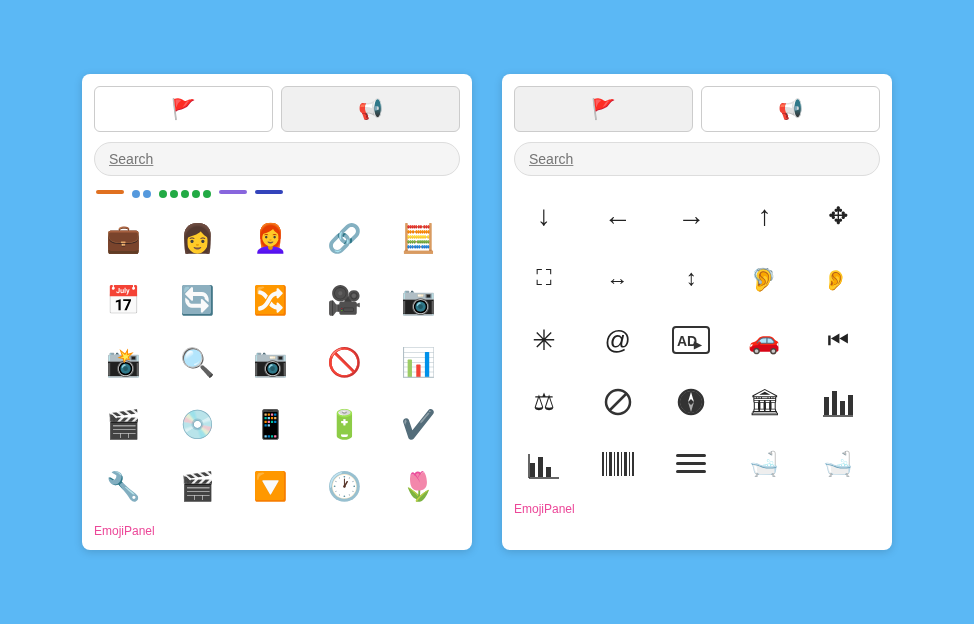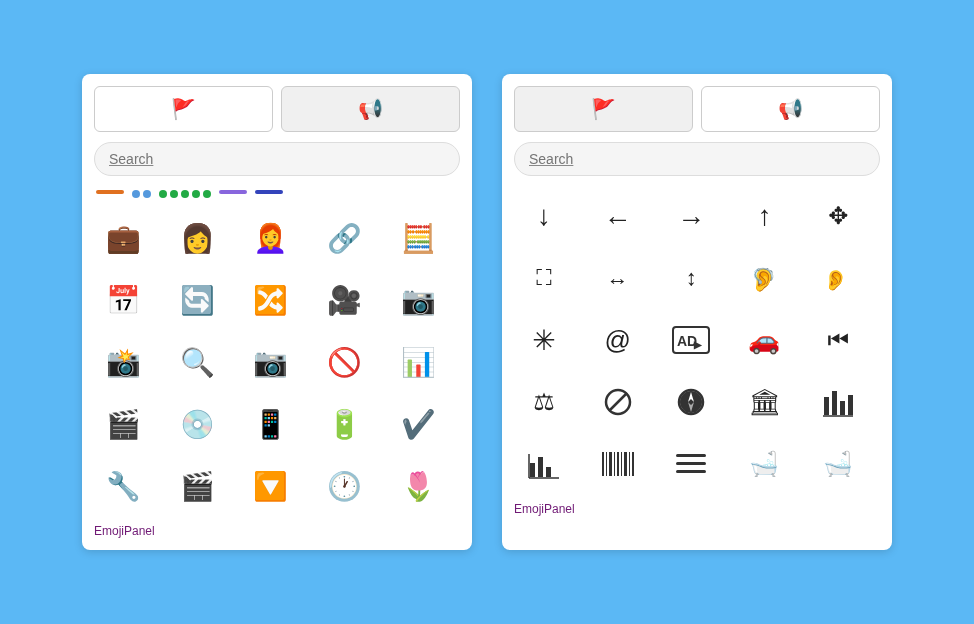--- a/index.html
+++ b/index.html
@@ -72,21 +72,21 @@
       width: 60px;
       height: 60px;
       cursor: pointer;
       border-radius: 4px;
       font-size: 28px;
     }
 
     .panel-footer {
       margin-top: 8px;
       font-size: 12px;
-      color: #701a75;
+      color: #ec4899;
     }
 
     
     .mono-icon {
       font-size: 26px;
       color: #333;
     }
 
     
     .category-strip {

